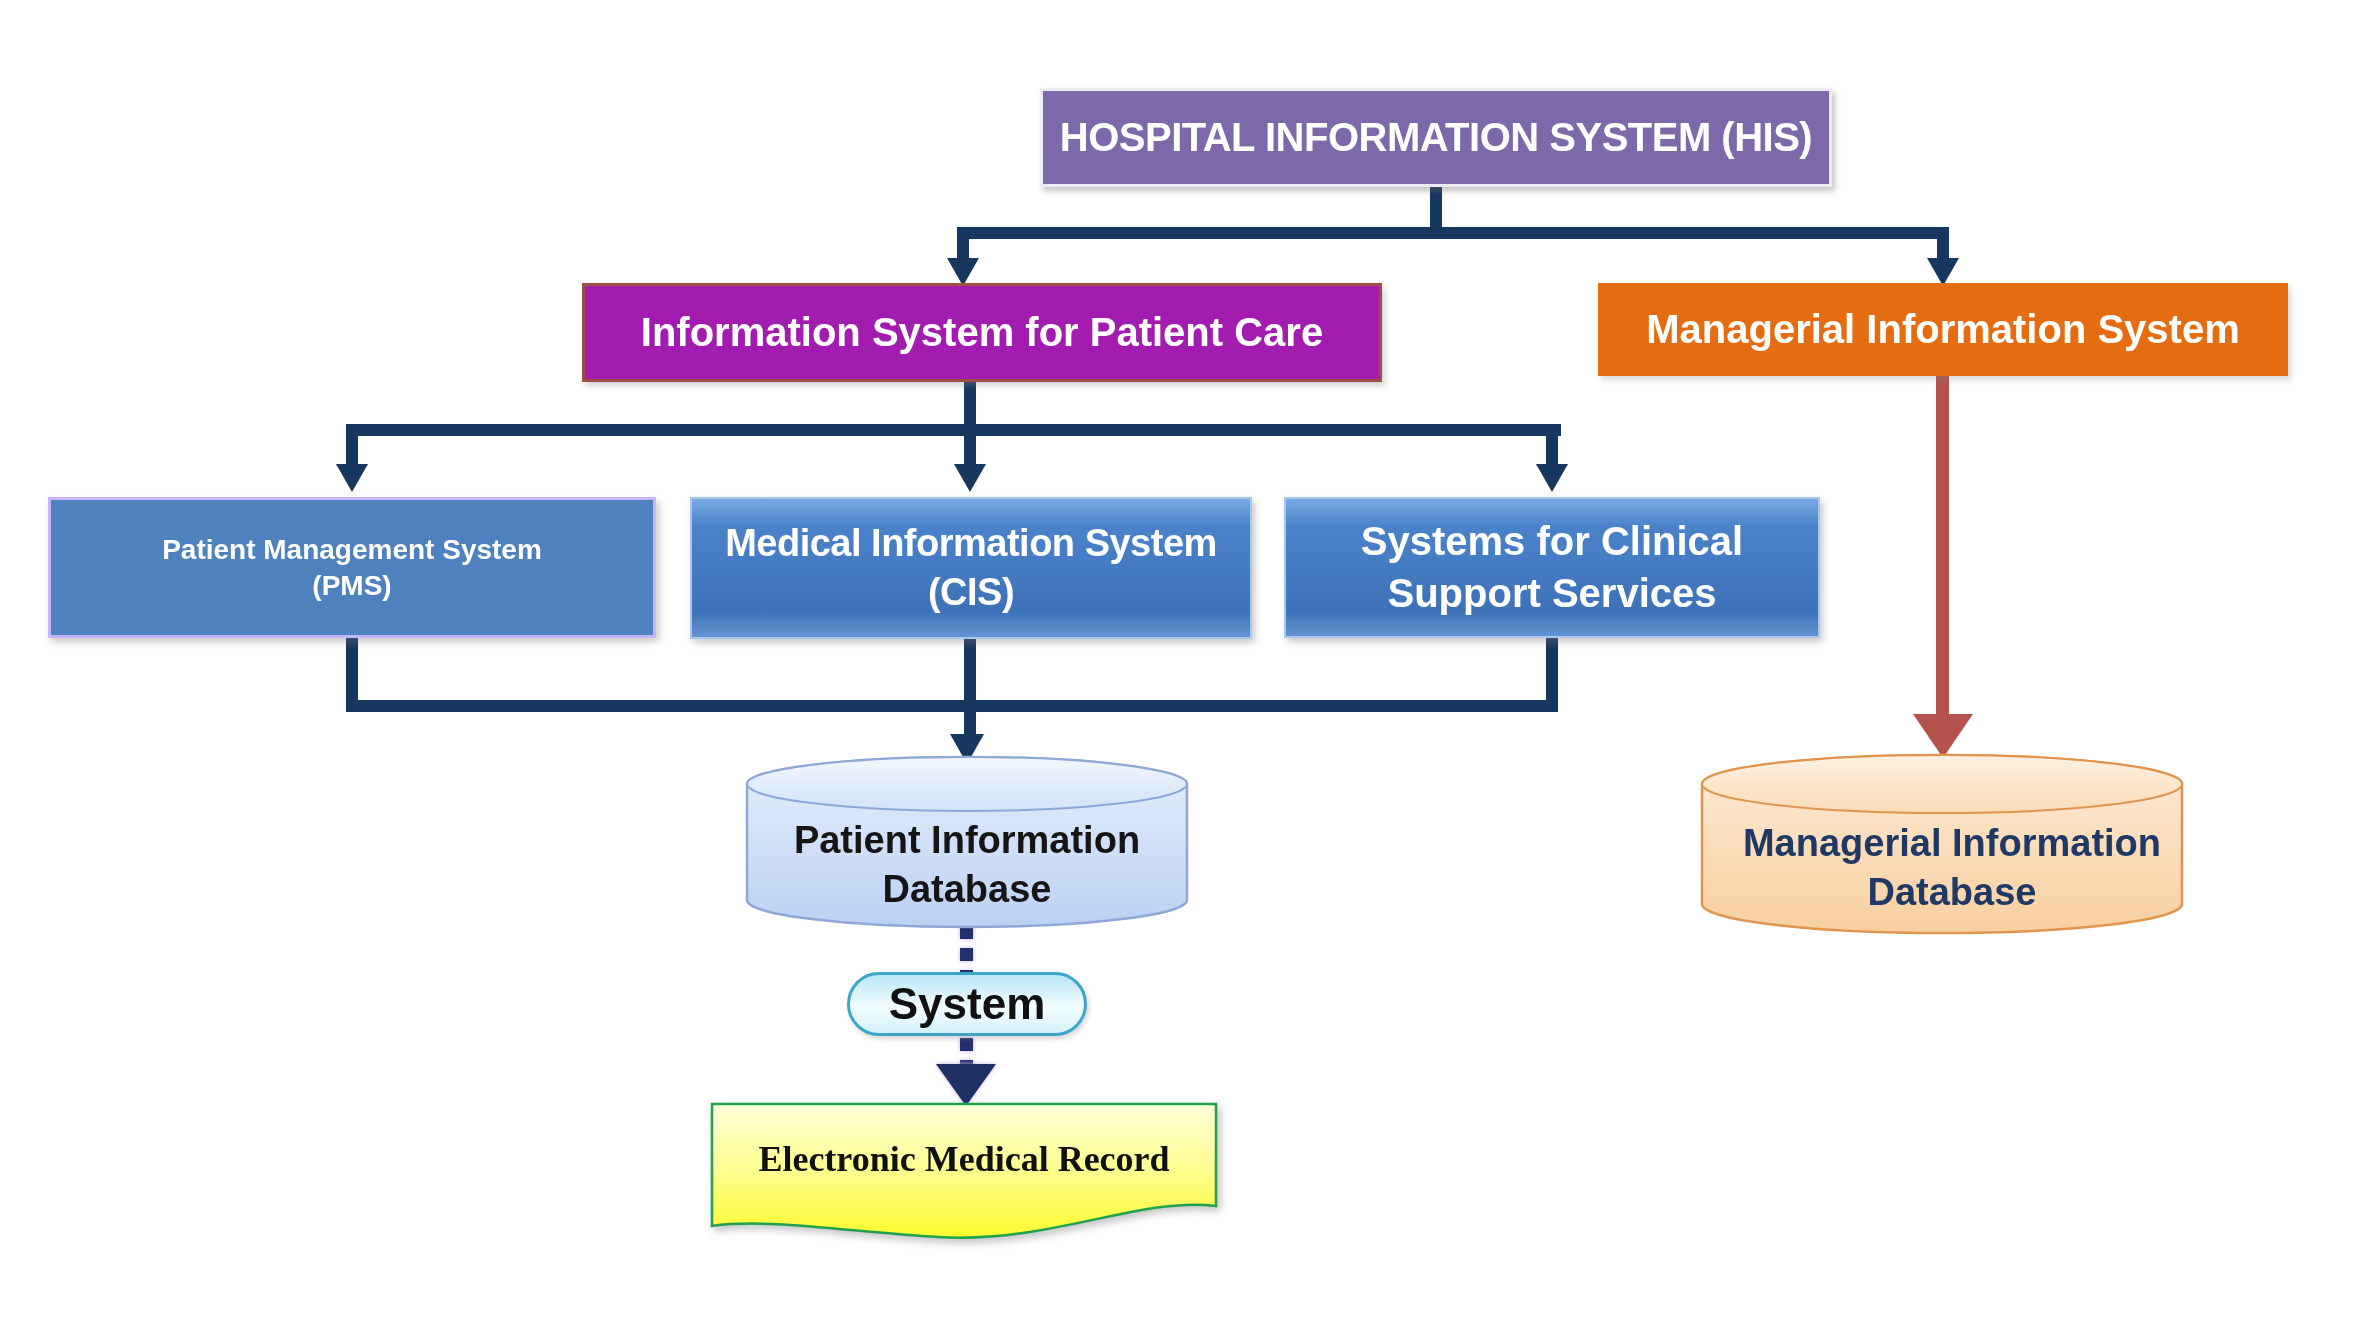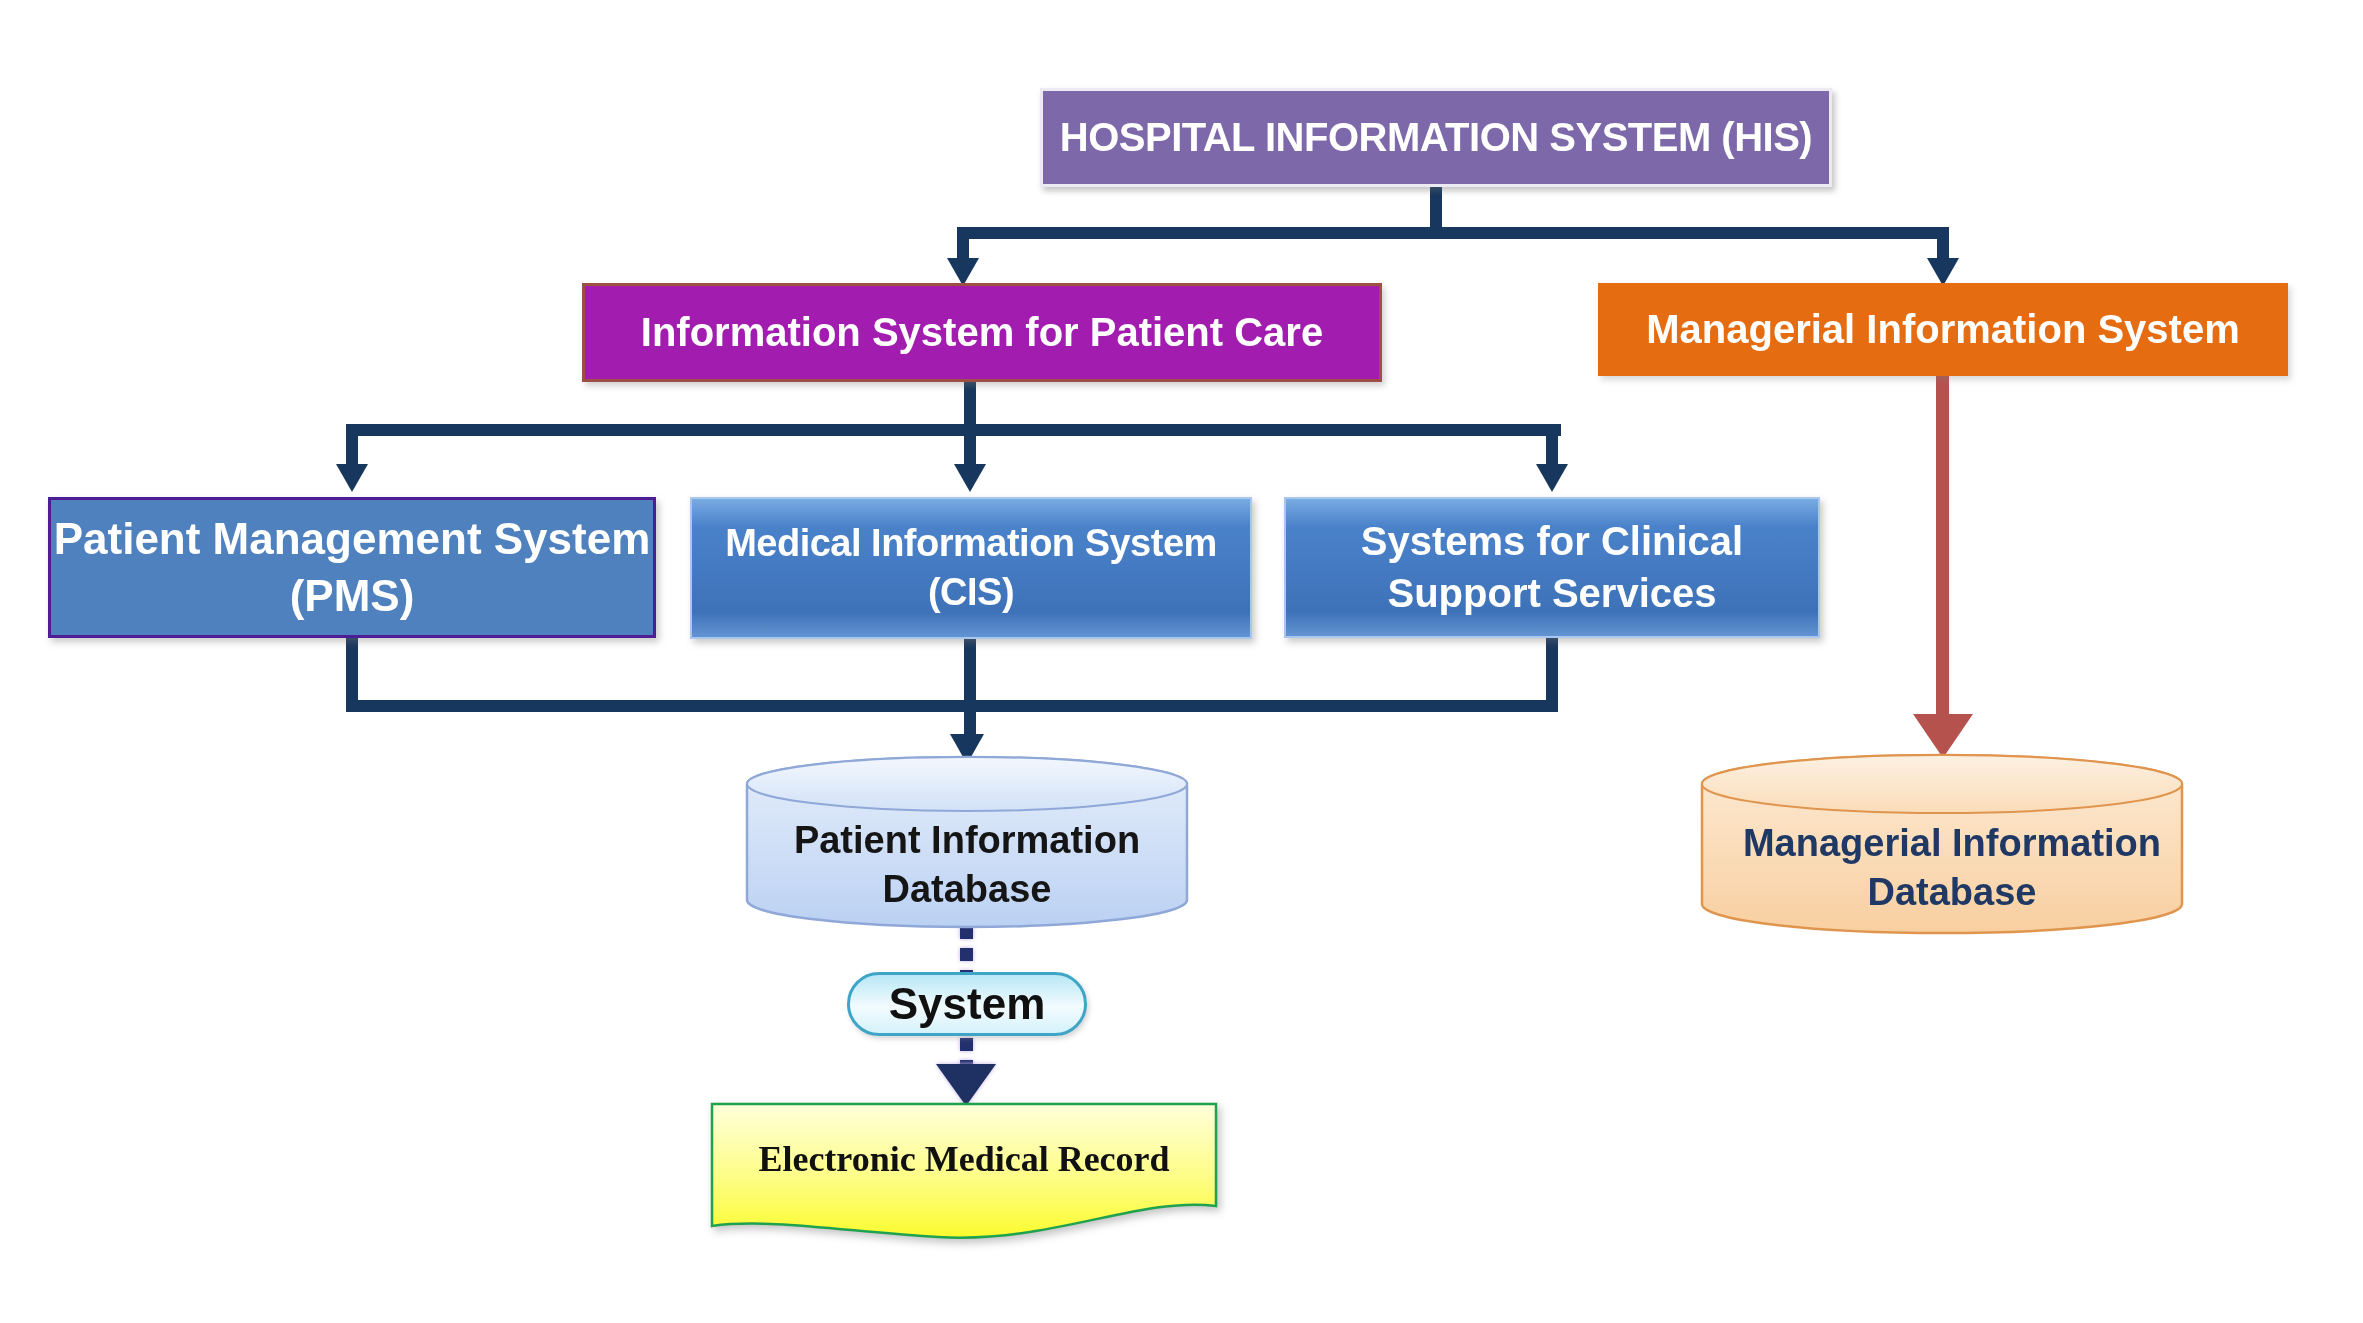--- a/index.html
+++ b/index.html
@@ -33,22 +33,22 @@
     margin-left:12px;
   }
   .mgr{
     left:1598px;top:283px;width:690px;height:93px;
     background:#E56C11;color:#ffffff;font-size:40px;
     box-shadow:3px 4px 6px rgba(130,130,130,.3);
   }
   
   .pms{
     left:48px;top:497px;width:608px;height:141px;
-    background:#4E81BD;color:#ffffff;font-size:44px;
-    border:3px solid #4c1d95;
+    background:#4E81BD;color:#ffffff;font-size:28px;
+    border:3px solid #c4b5fd;
     box-shadow:3px 4px 7px rgba(120,120,120,.4);
   }
   .cis{
     left:690px;top:497px;width:562px;height:142px;
     background:linear-gradient(180deg,#79ABE2 0%,#4A82CA 20%,#3E72B8 82%,#6394D2 100%);
     color:#ffffff;font-size:38px;letter-spacing:-0.5px;
     border:2px solid #A9C7EE;
     box-shadow:3px 4px 7px rgba(120,120,120,.4);
   }
   .sup{

